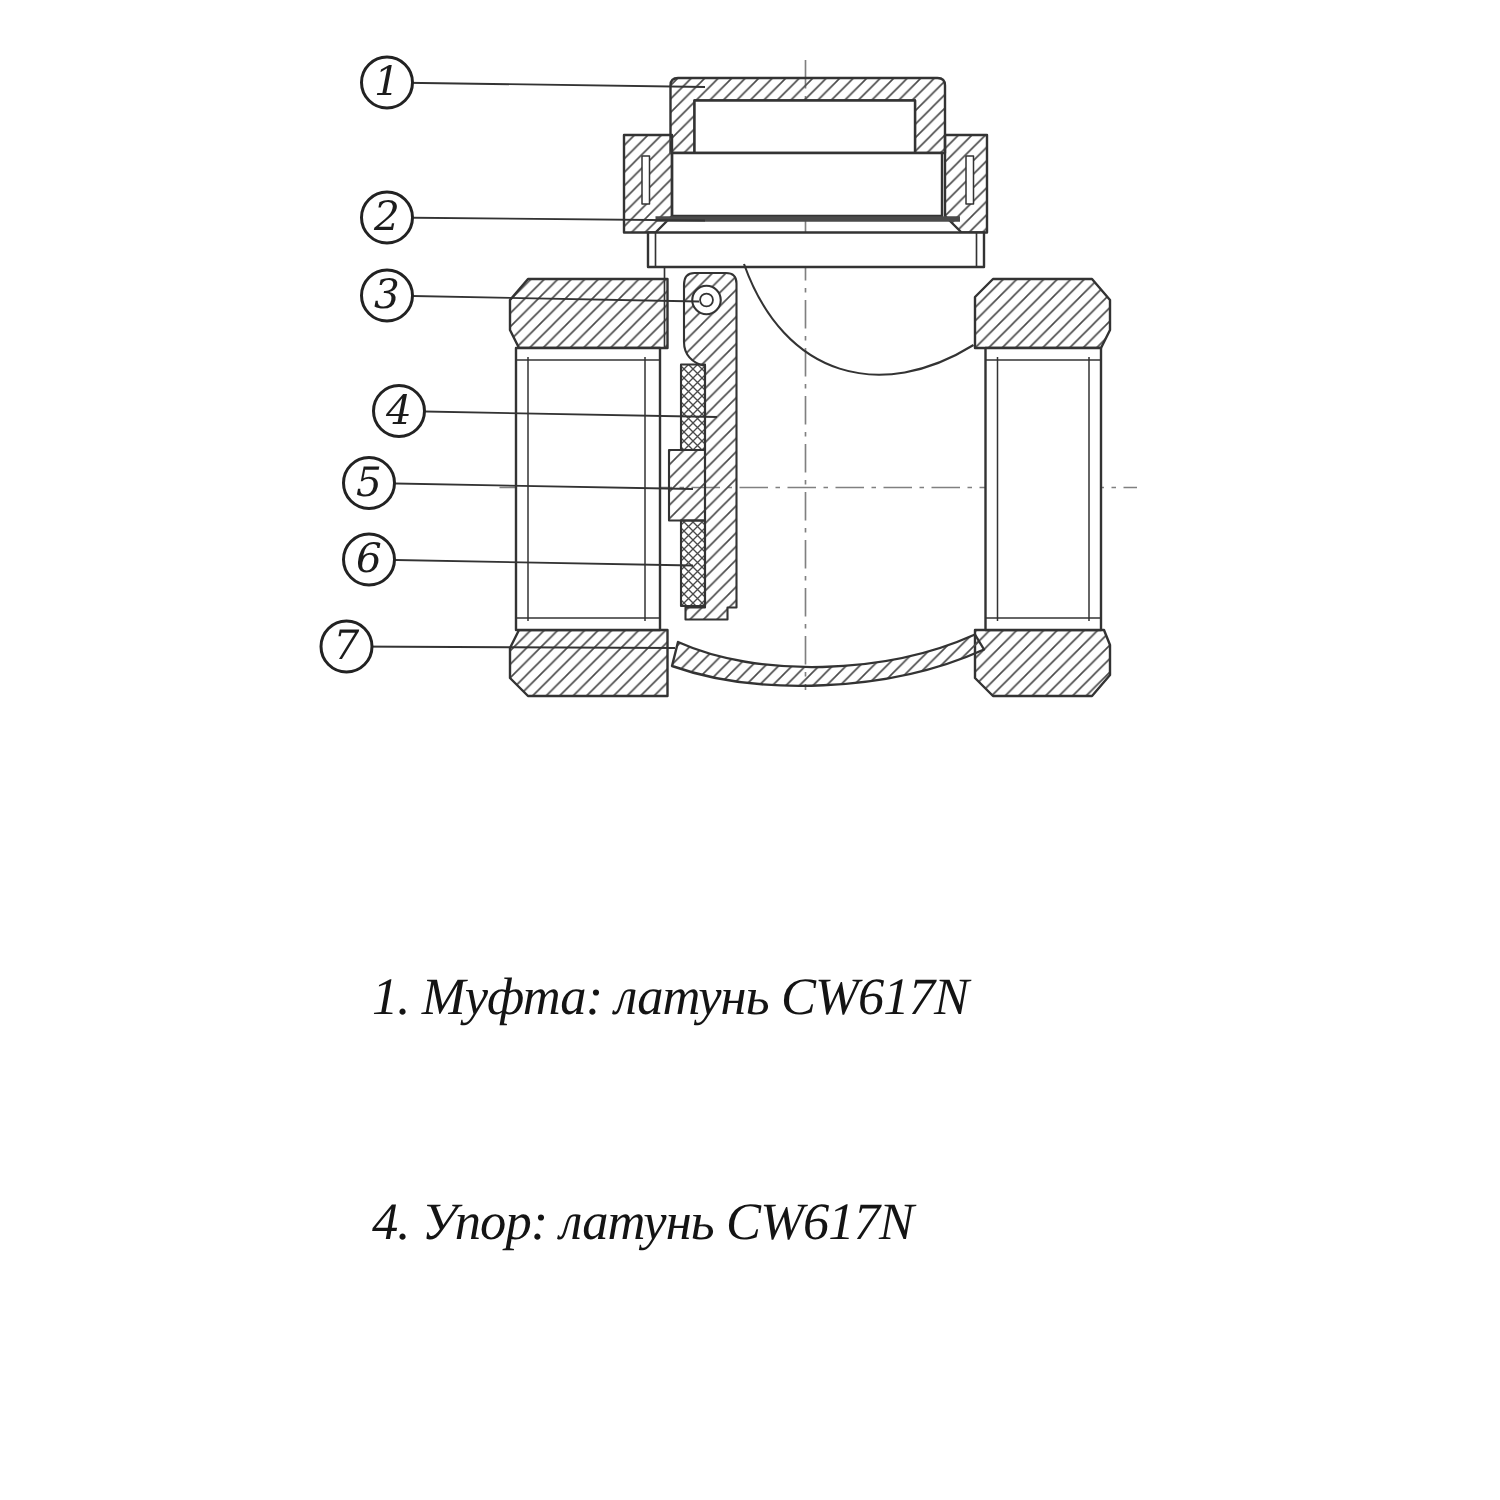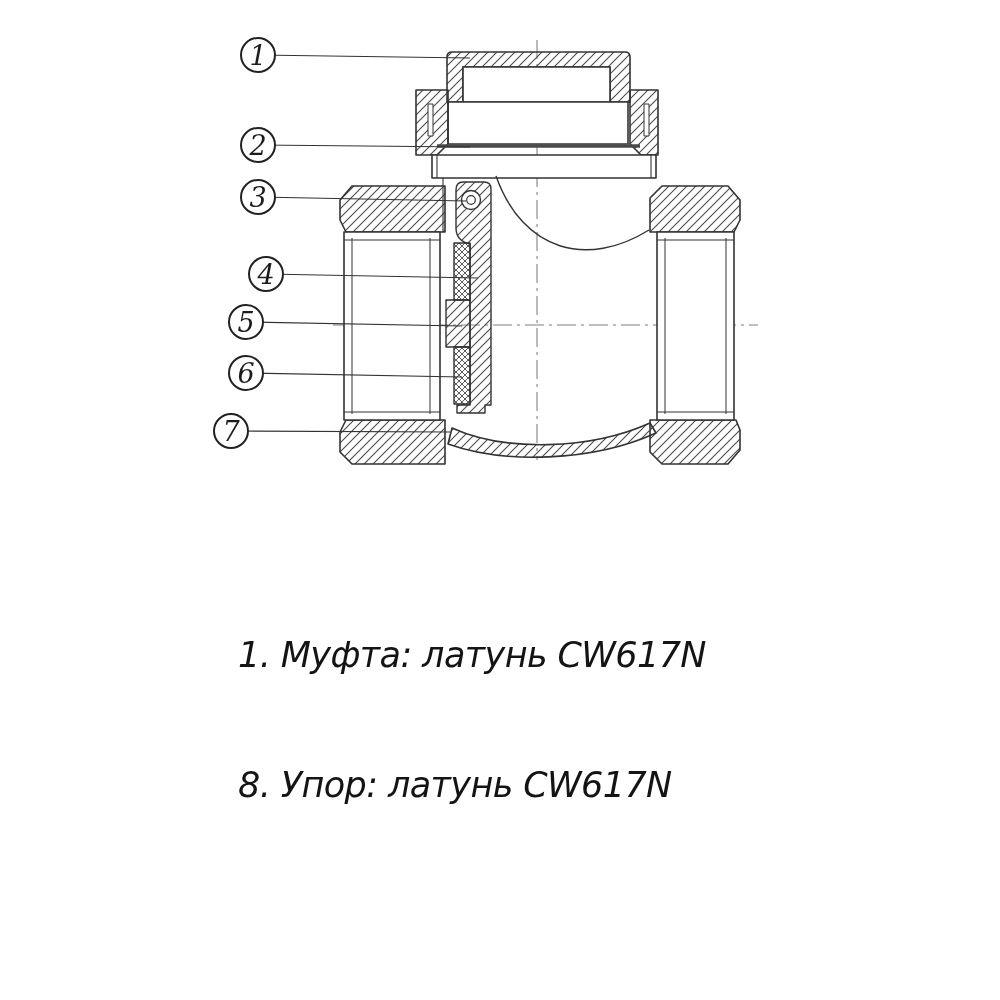--- a/index.html
+++ b/index.html
@@ -18,21 +18,21 @@
     left:236px;top:548px;
     margin:0;padding:0;
     list-style:none;
     font-style:italic;
     font-size:35px;
     line-height:42px;
     letter-spacing:-0.6px;
     color:#141414;
     white-space:pre;
   }
-  .parts-list li{margin:2px;padding:0;}
+  .parts-list li{margin:12px;padding:0;font-family:Liberation Serif, serif;}
   .callout-num{
     font-family:"DejaVu Serif","Liberation Serif",serif;
     font-style:italic;
     font-size:27px;
     fill:#1c1c1c;
   }
 </style>
 </head>
 <body>
 
@@ -142,20 +142,20 @@
       </g>
       <g>
         <circle cx="231" cy="431" r="17"></circle>
         <text class="callout-num" x="231" y="431" text-anchor="middle" dominant-baseline="central" stroke="none">7</text>
       </g>
     </g>
   </svg>
 
   <ul class="parts-list">
     <li>1. Муфта: латунь CW617N</li>
-    <li>8. Упор: латунь CW617N</li>
+    <li>4. Упор: латунь CW617N</li>
     
     
     
     
   </ul>
 
 </div>
 
 </body></html>

